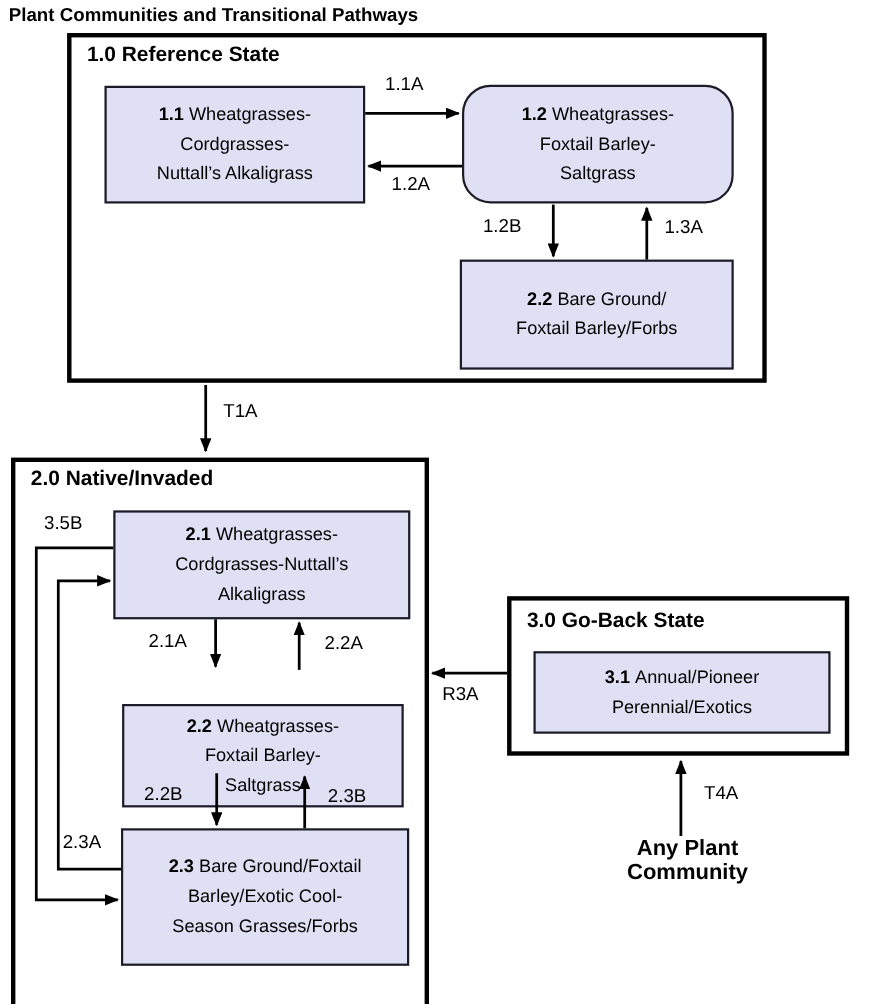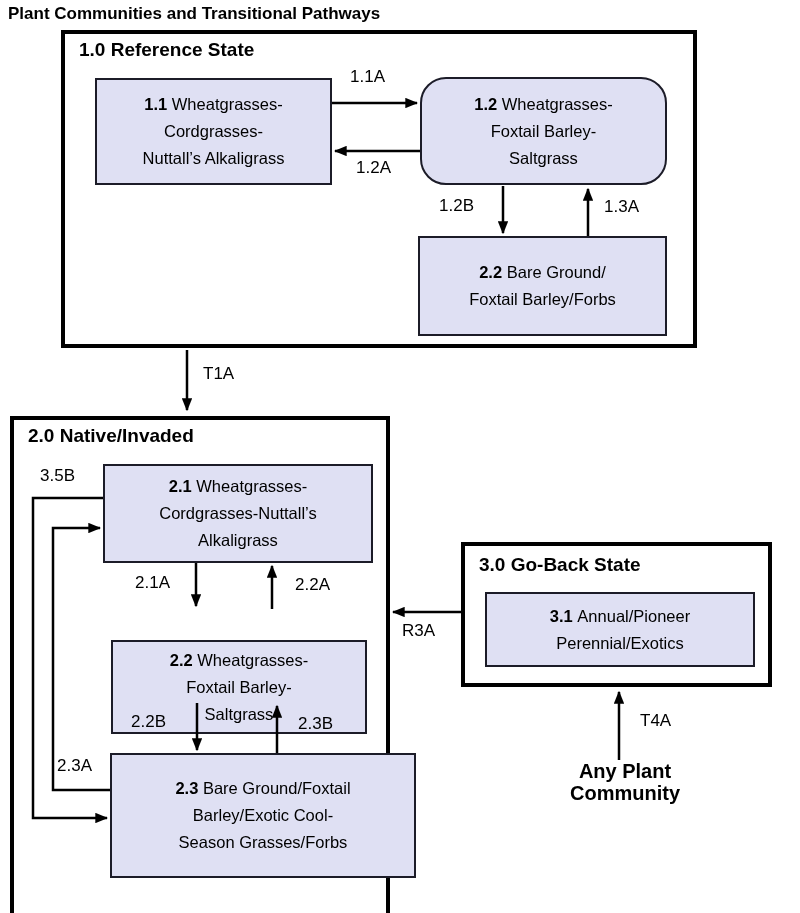--- a/index.html
+++ b/index.html
@@ -107,21 +107,21 @@
 Cordgrasses-Nuttall’s
 Alkaligrass</span></div>
   </div>
 
   <div class="community-box" style="left:111px;top:609px;width:256px;height:94px;margin-top:31px;">
     <div><b class="community-num">2.2</b><span class="community-name">Wheatgrasses-
 Foxtail Barley-
 Saltgrass</span></div>
   </div>
 
-  <div class="community-box" style="left:110px;top:753px;width:306px;height:125px;">
+  <div class="community-box" style="left:110px;top:753px;width:262px;height:125px;">
     <div><b class="community-num">2.3</b><span class="community-name">Bare Ground/Foxtail
 Barley/Exotic Cool-
 Season Grasses/Forbs</span></div>
   </div>
 
   <div class="community-box" style="left:485px;top:592px;width:270px;height:75px;">
     <div><b class="community-num">3.1</b><span class="community-name">Annual/Pioneer
 Perennial/Exotics</span></div>
   </div>
 

